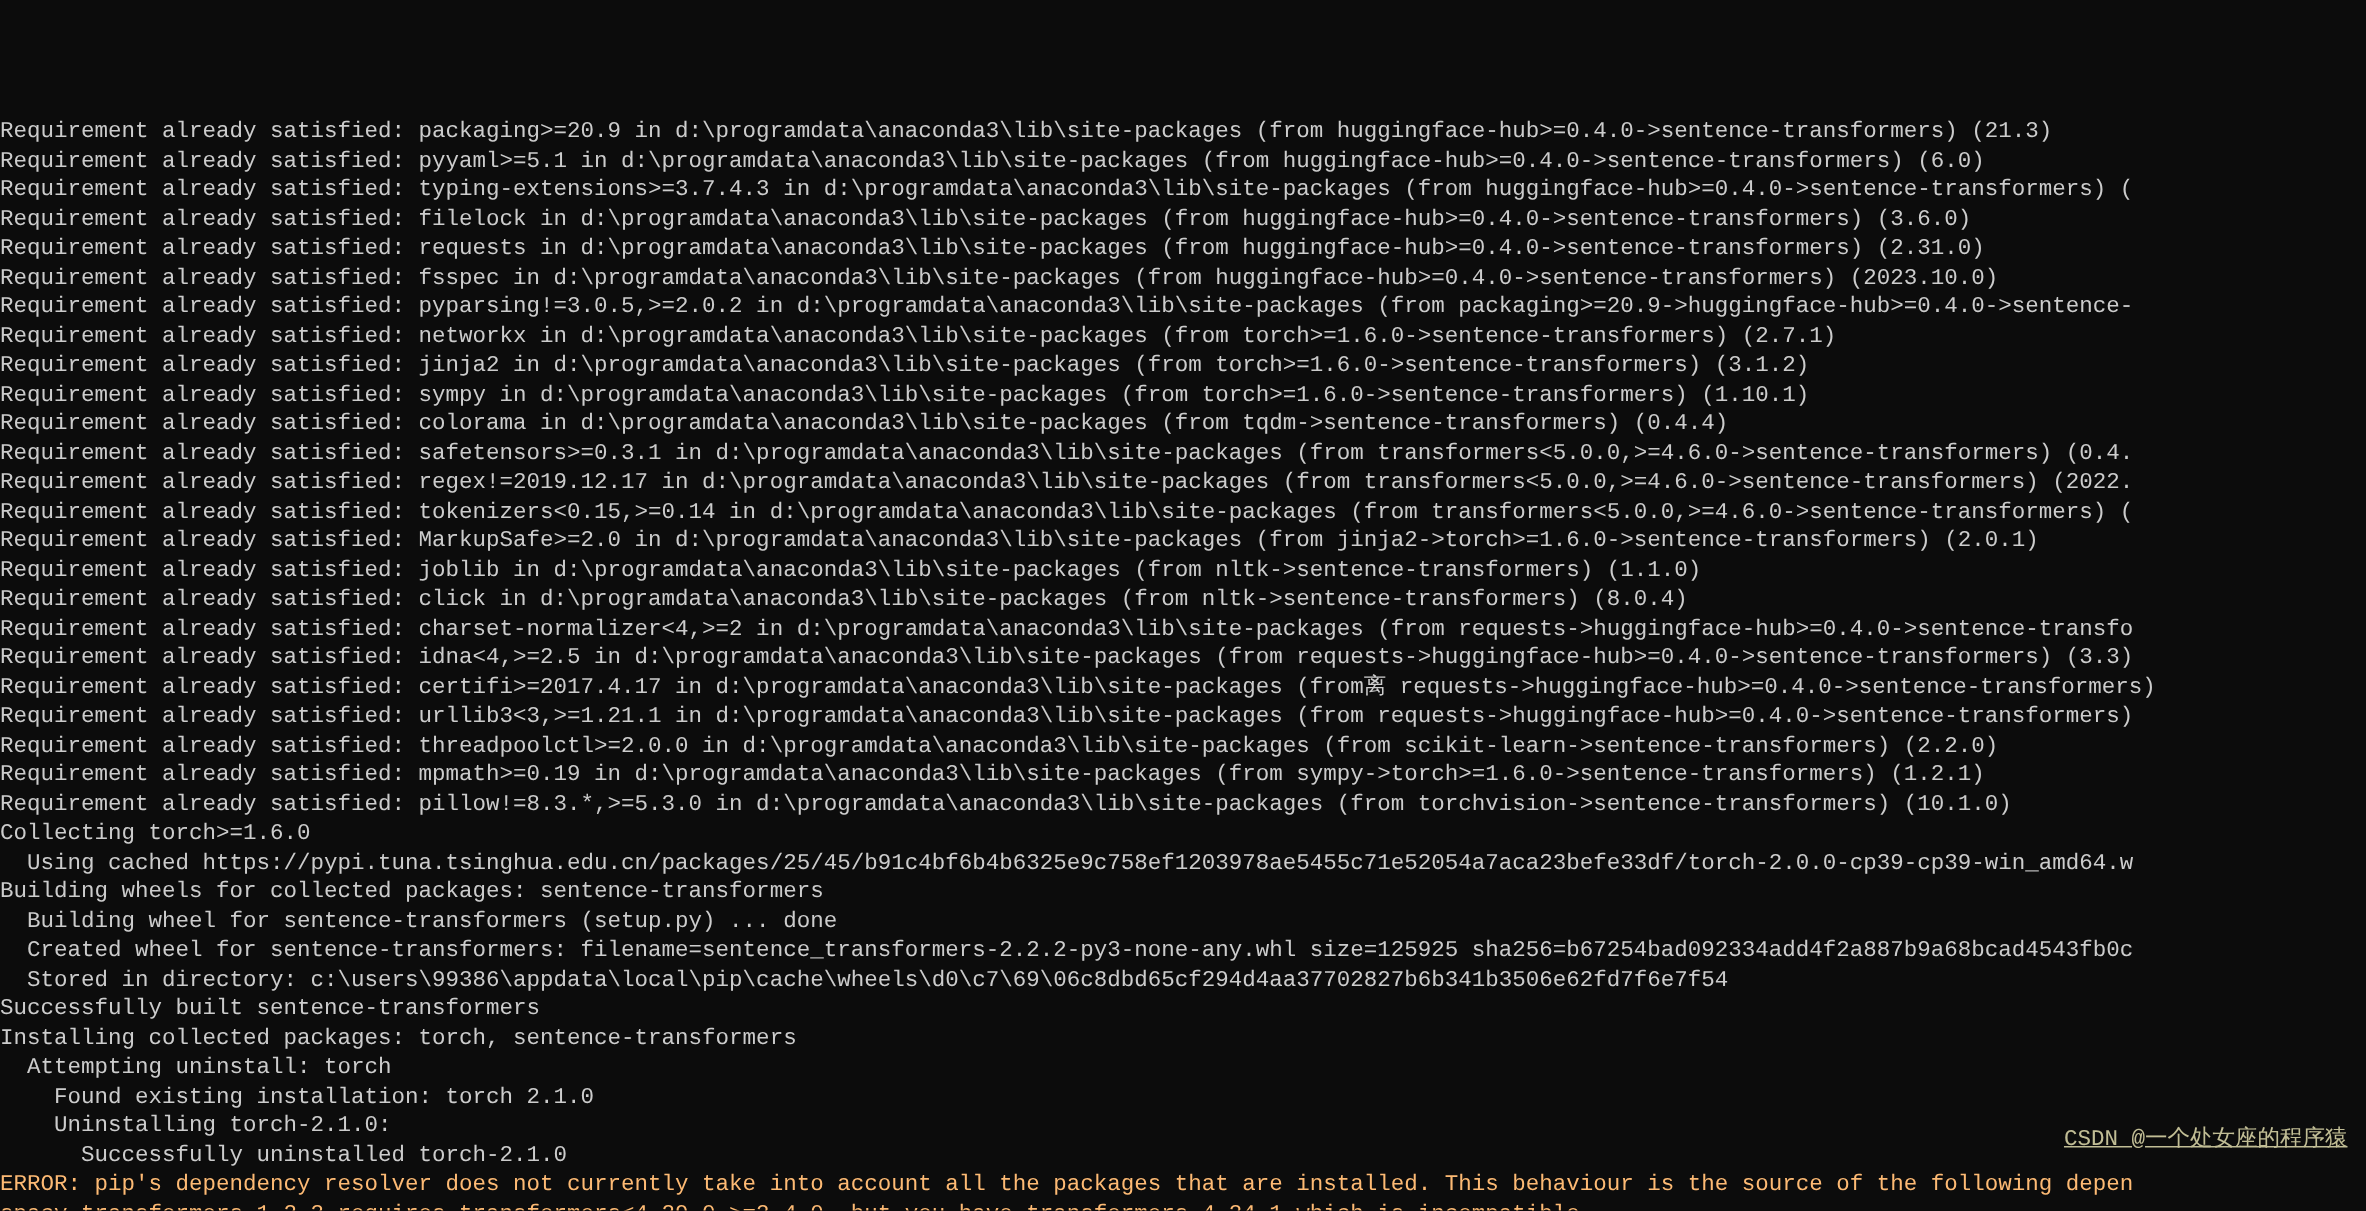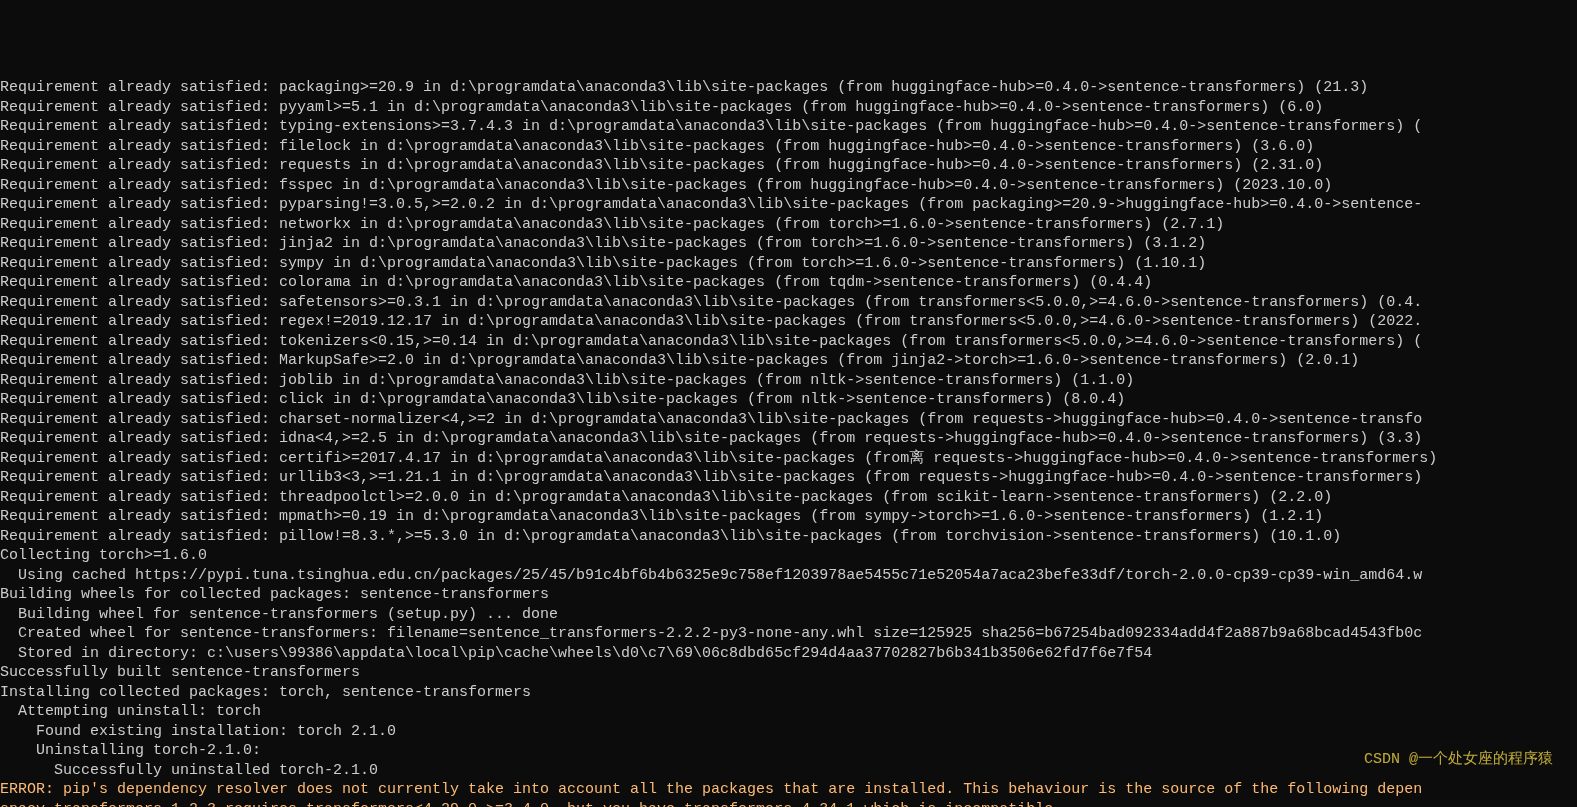--- a/index.html
+++ b/index.html
@@ -24,24 +24,25 @@
     }
     .line {
       color: #cccccc;
     }
     .error {
       color: #fdba74;
     }
     .watermark {
       position: absolute;
       bottom: 38px;
-      right: 24px;
-      color: #fde047;
+      right: 12px;
+      color: #fef9c3;
       font-size: 15px;
       opacity: 0.75;
+      text-decoration: underline;
     }
   </style>
 </head>
 <body>
 
 
 
 <div class="terminal" id="terminal-container"><div class="line">Requirement already satisfied: packaging&gt;=20.9 in d:\programdata\anaconda3\lib\site-packages (from huggingface-hub&gt;=0.4.0-&gt;sentence-transformers) (21.3)</div><div class="line">Requirement already satisfied: pyyaml&gt;=5.1 in d:\programdata\anaconda3\lib\site-packages (from huggingface-hub&gt;=0.4.0-&gt;sentence-transformers) (6.0)</div><div class="line">Requirement already satisfied: typing-extensions&gt;=3.7.4.3 in d:\programdata\anaconda3\lib\site-packages (from huggingface-hub&gt;=0.4.0-&gt;sentence-transformers) (</div><div class="line">Requirement already satisfied: filelock in d:\programdata\anaconda3\lib\site-packages (from huggingface-hub&gt;=0.4.0-&gt;sentence-transformers) (3.6.0)</div><div class="line">Requirement already satisfied: requests in d:\programdata\anaconda3\lib\site-packages (from huggingface-hub&gt;=0.4.0-&gt;sentence-transformers) (2.31.0)</div><div class="line">Requirement already satisfied: fsspec in d:\programdata\anaconda3\lib\site-packages (from huggingface-hub&gt;=0.4.0-&gt;sentence-transformers) (2023.10.0)</div><div class="line">Requirement already satisfied: pyparsing!=3.0.5,&gt;=2.0.2 in d:\programdata\anaconda3\lib\site-packages (from packaging&gt;=20.9-&gt;huggingface-hub&gt;=0.4.0-&gt;sentence-</div><div class="line">Requirement already satisfied: networkx in d:\programdata\anaconda3\lib\site-packages (from torch&gt;=1.6.0-&gt;sentence-transformers) (2.7.1)</div><div class="line">Requirement already satisfied: jinja2 in d:\programdata\anaconda3\lib\site-packages (from torch&gt;=1.6.0-&gt;sentence-transformers) (3.1.2)</div><div class="line">Requirement already satisfied: sympy in d:\programdata\anaconda3\lib\site-packages (from torch&gt;=1.6.0-&gt;sentence-transformers) (1.10.1)</div><div class="line">Requirement already satisfied: colorama in d:\programdata\anaconda3\lib\site-packages (from tqdm-&gt;sentence-transformers) (0.4.4)</div><div class="line">Requirement already satisfied: safetensors&gt;=0.3.1 in d:\programdata\anaconda3\lib\site-packages (from transformers&lt;5.0.0,&gt;=4.6.0-&gt;sentence-transformers) (0.4.</div><div class="line">Requirement already satisfied: regex!=2019.12.17 in d:\programdata\anaconda3\lib\site-packages (from transformers&lt;5.0.0,&gt;=4.6.0-&gt;sentence-transformers) (2022.</div><div class="line">Requirement already satisfied: tokenizers&lt;0.15,&gt;=0.14 in d:\programdata\anaconda3\lib\site-packages (from transformers&lt;5.0.0,&gt;=4.6.0-&gt;sentence-transformers) (</div><div class="line">Requirement already satisfied: MarkupSafe&gt;=2.0 in d:\programdata\anaconda3\lib\site-packages (from jinja2-&gt;torch&gt;=1.6.0-&gt;sentence-transformers) (2.0.1)</div><div class="line">Requirement already satisfied: joblib in d:\programdata\anaconda3\lib\site-packages (from nltk-&gt;sentence-transformers) (1.1.0)</div><div class="line">Requirement already satisfied: click in d:\programdata\anaconda3\lib\site-packages (from nltk-&gt;sentence-transformers) (8.0.4)</div><div class="line">Requirement already satisfied: charset-normalizer&lt;4,&gt;=2 in d:\programdata\anaconda3\lib\site-packages (from requests-&gt;huggingface-hub&gt;=0.4.0-&gt;sentence-transfo</div><div class="line">Requirement already satisfied: idna&lt;4,&gt;=2.5 in d:\programdata\anaconda3\lib\site-packages (from requests-&gt;huggingface-hub&gt;=0.4.0-&gt;sentence-transformers) (3.3)</div><div class="line">Requirement already satisfied: certifi&gt;=2017.4.17 in d:\programdata\anaconda3\lib\site-packages (from离 requests-&gt;huggingface-hub&gt;=0.4.0-&gt;sentence-transformers)</div><div class="line">Requirement already satisfied: urllib3&lt;3,&gt;=1.21.1 in d:\programdata\anaconda3\lib\site-packages (from requests-&gt;huggingface-hub&gt;=0.4.0-&gt;sentence-transformers)</div><div class="line">Requirement already satisfied: threadpoolctl&gt;=2.0.0 in d:\programdata\anaconda3\lib\site-packages (from scikit-learn-&gt;sentence-transformers) (2.2.0)</div><div class="line">Requirement already satisfied: mpmath&gt;=0.19 in d:\programdata\anaconda3\lib\site-packages (from sympy-&gt;torch&gt;=1.6.0-&gt;sentence-transformers) (1.2.1)</div><div class="line">Requirement already satisfied: pillow!=8.3.*,&gt;=5.3.0 in d:\programdata\anaconda3\lib\site-packages (from torchvision-&gt;sentence-transformers) (10.1.0)</div><div class="line">Collecting torch&gt;=1.6.0</div><div class="line">  Using cached https://pypi.tuna.tsinghua.edu.cn/packages/25/45/b91c4bf6b4b6325e9c758ef1203978ae5455c71e52054a7aca23befe33df/torch-2.0.0-cp39-cp39-win_amd64.w</div><div class="line">Building wheels for collected packages: sentence-transformers</div><div class="line">  Building wheel for sentence-transformers (setup.py) ... done</div><div class="line">  Created wheel for sentence-transformers: filename=sentence_transformers-2.2.2-py3-none-any.whl size=125925 sha256=b67254bad092334add4f2a887b9a68bcad4543fb0c</div><div class="line">  Stored in directory: c:\users\99386\appdata\local\pip\cache\wheels\d0\c7\69\06c8dbd65cf294d4aa37702827b6b341b3506e62fd7f6e7f54</div><div class="line">Successfully built sentence-transformers</div><div class="line">Installing collected packages: torch, sentence-transformers</div><div class="line">  Attempting uninstall: torch</div><div class="line">    Found existing installation: torch 2.1.0</div><div class="line">    Uninstalling torch-2.1.0:</div><div class="line">      Successfully uninstalled torch-2.1.0</div><div class="line error">ERROR: pip's dependency resolver does not currently take into account all the packages that are installed. This behaviour is the source of the following depen</div><div class="line error">spacy-transformers 1.2.3 requires transformers&lt;4.29.0,&gt;=3.4.0, but you have transformers 4.34.1 which is incompatible.</div></div>
 
 <div class="watermark">CSDN @一个处女座的程序猿</div>

